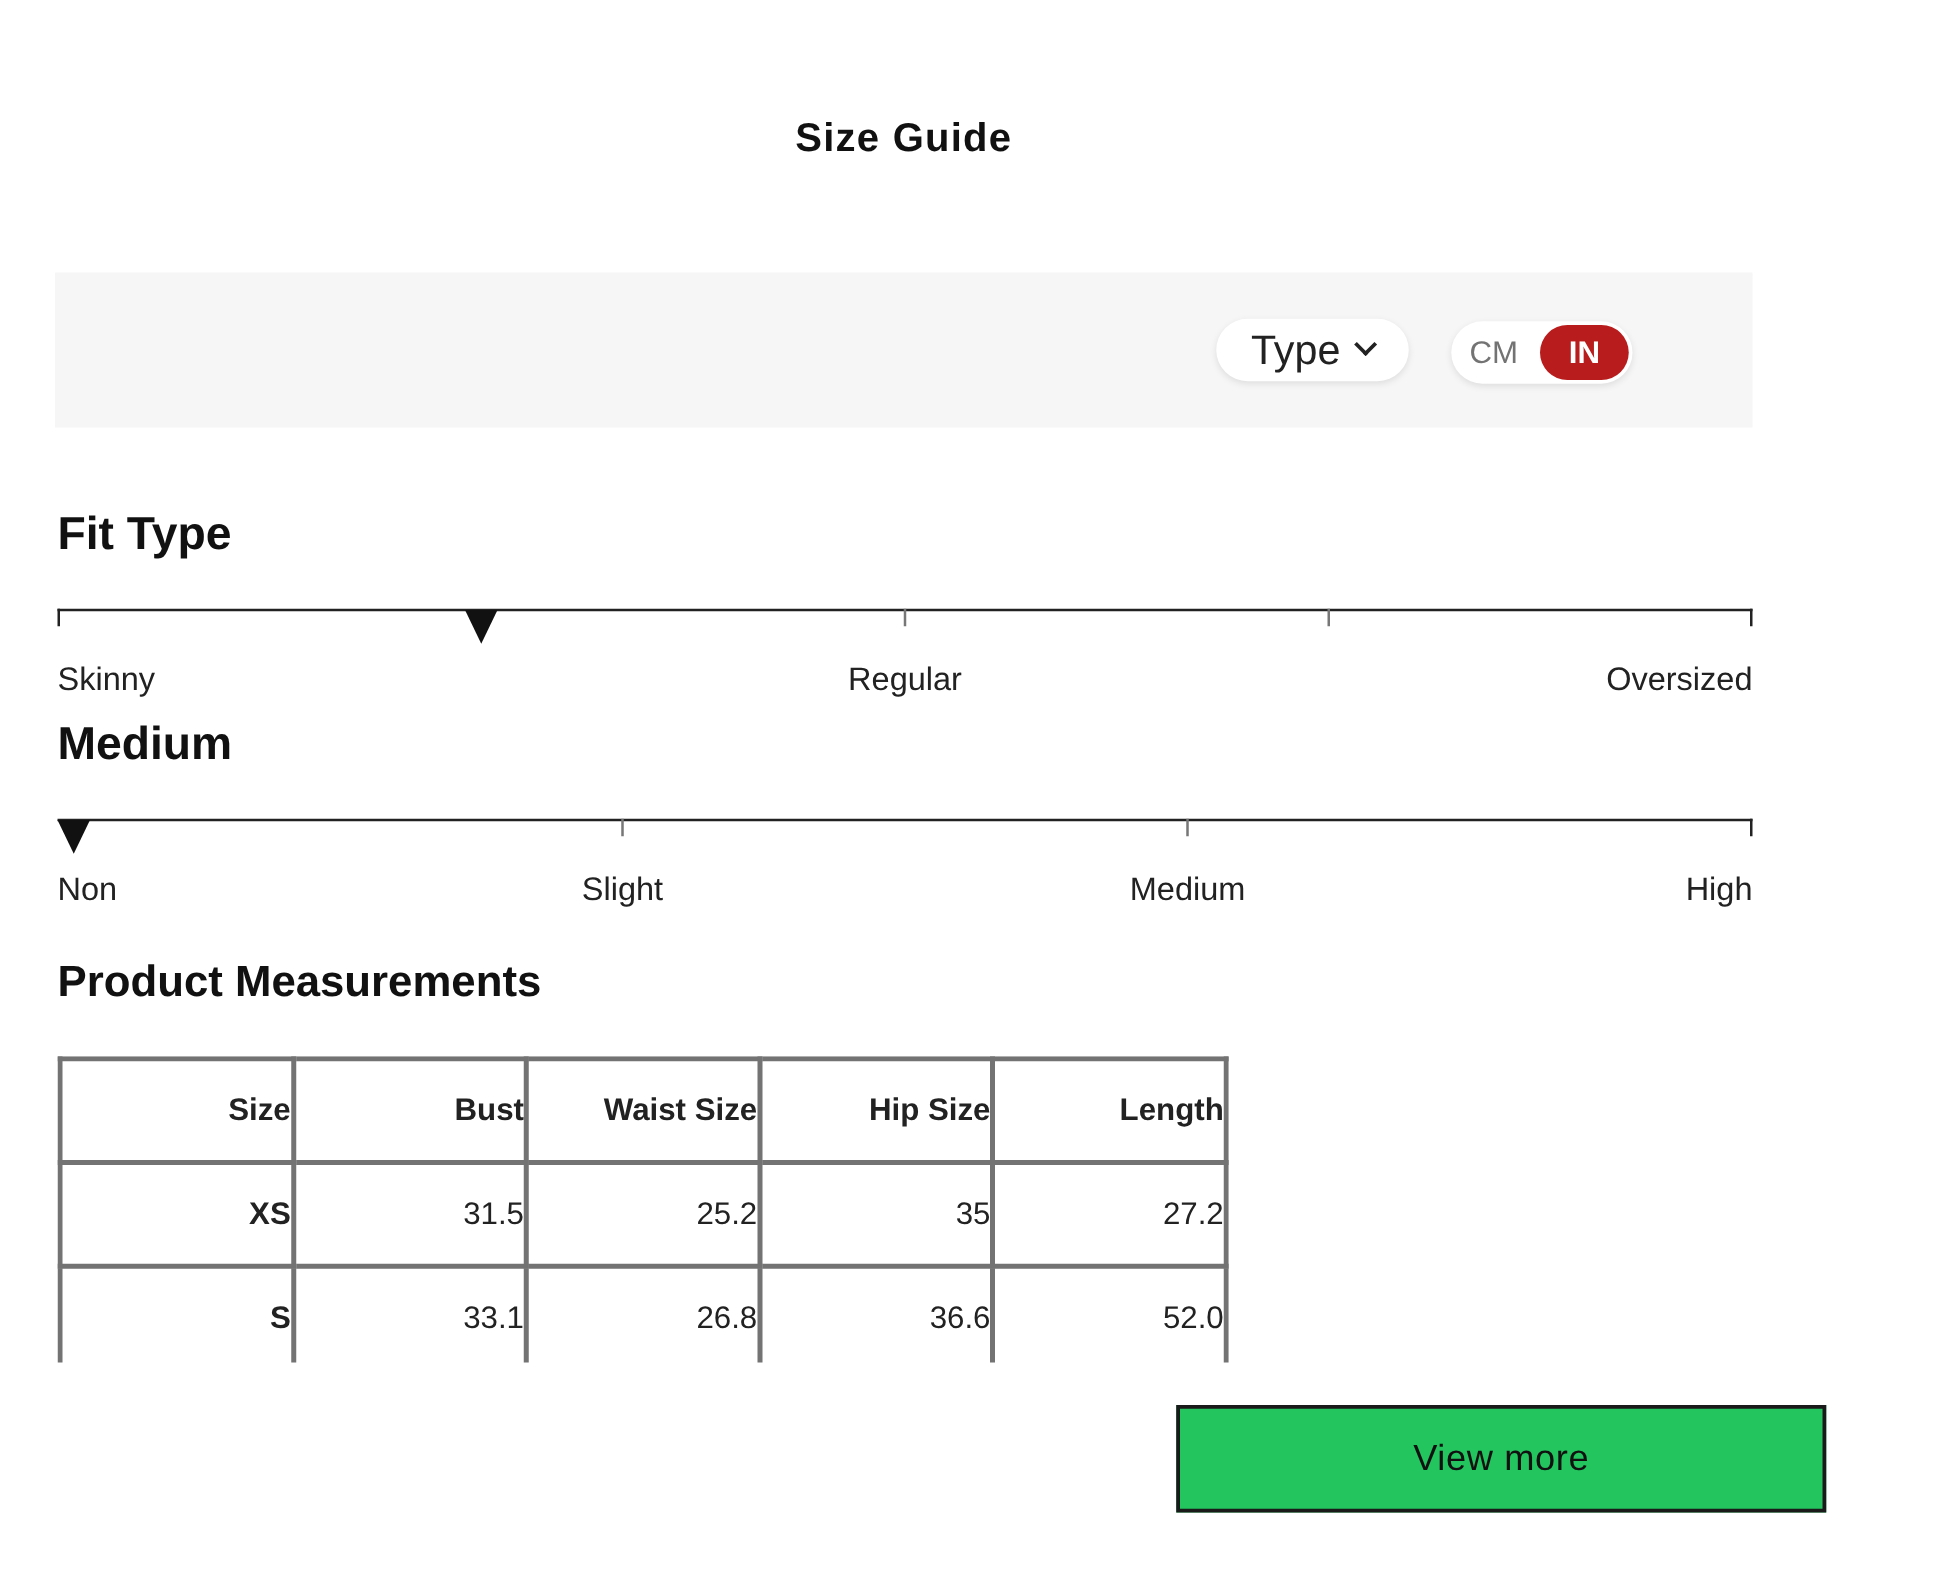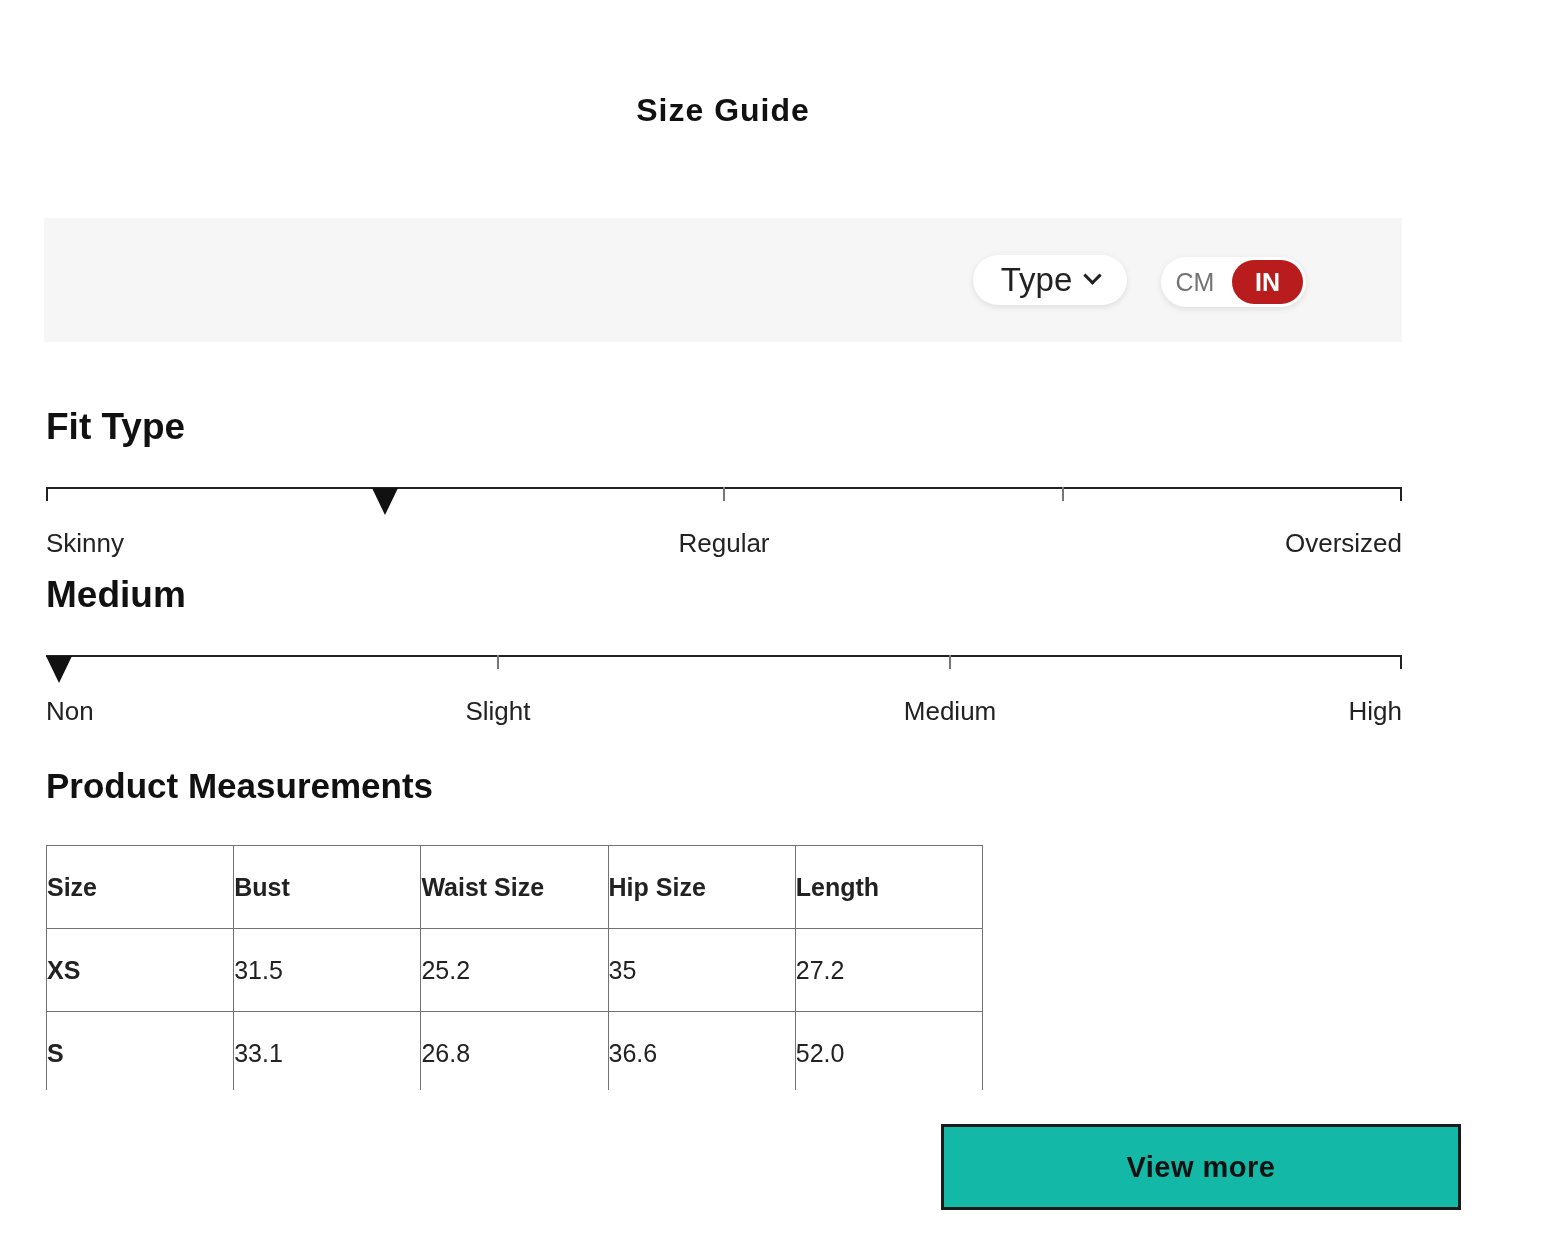--- a/index.html
+++ b/index.html
@@ -80,31 +80,31 @@
   .slider-labels span { position:absolute; top:0; white-space:nowrap; }
   .lab-left { left:0; }
   .lab-center { transform:translateX(-50%); }
   .lab-right { right:0; }
   
   .table-wrap {
     position:absolute; top:845px; left:46px; width:937px; height:245px; overflow:hidden;
   }
   table { width:937px; border-collapse:collapse; table-layout:fixed; }
   th, td {
-    border:1px solid #737373; height:83px; text-align:left; vertical-align:middle;
+    border:4px solid #737373; height:83px; text-align:right; vertical-align:middle;
     font-size:25px; color:#222; font-weight:normal;
   }
   th { font-weight:bold; }
   td.size-col { font-weight:bold;margin-top:12px; }
   
   .view-more {
     position:absolute; top:1124px; left:941px; width:520px; height:86px;
-    background:#14b8a6; border:3px solid #1a1a1a;
+    background:#22c55e; border:3px solid #1a1a1a;
     display:flex; align-items:center; justify-content:center;
-    font-family:inherit; font-size:29px; font-weight:bold; color:#111;
+    font-family:inherit; font-size:29px; font-weight:normal; color:#111;
     letter-spacing:0.5px; cursor:pointer;
   }
 </style>
 </head>
 <body>
 
 <div class="page-title">Size Guide</div>
 
 <div class="toolbar">
   <button class="type-pill">

